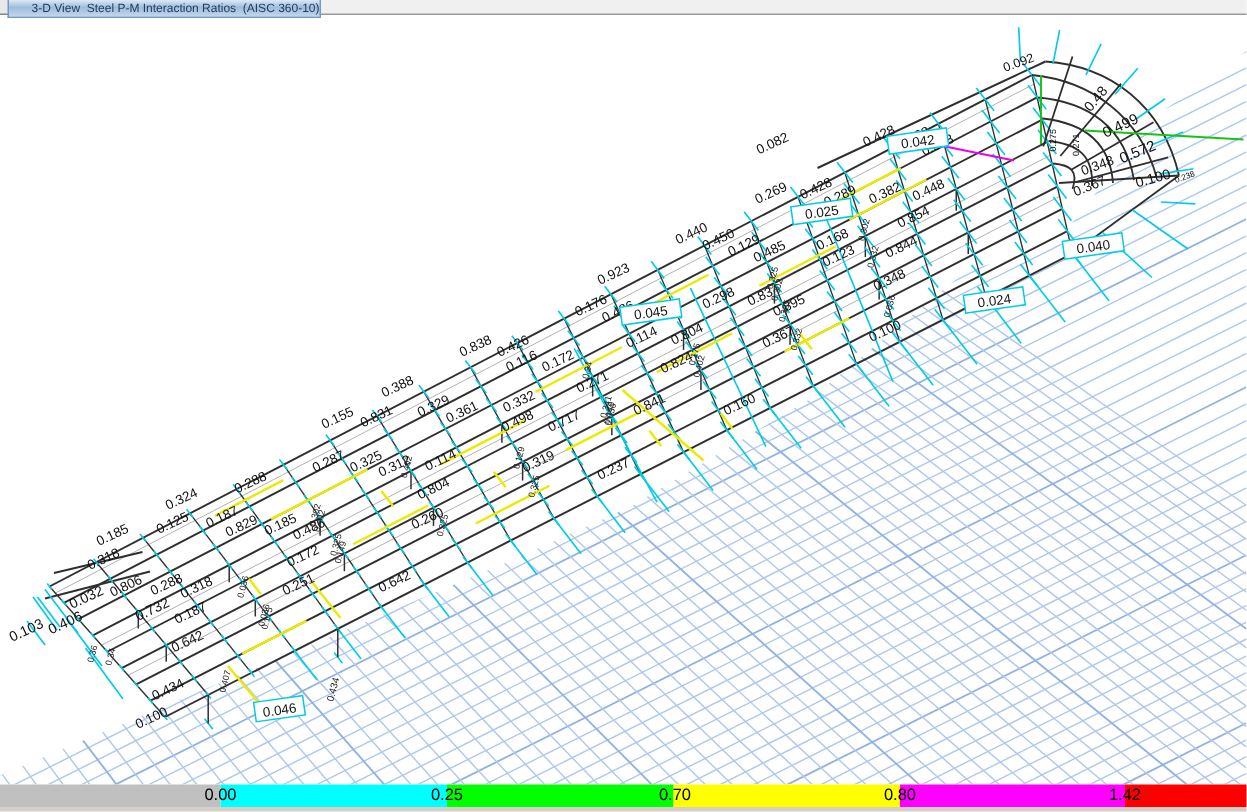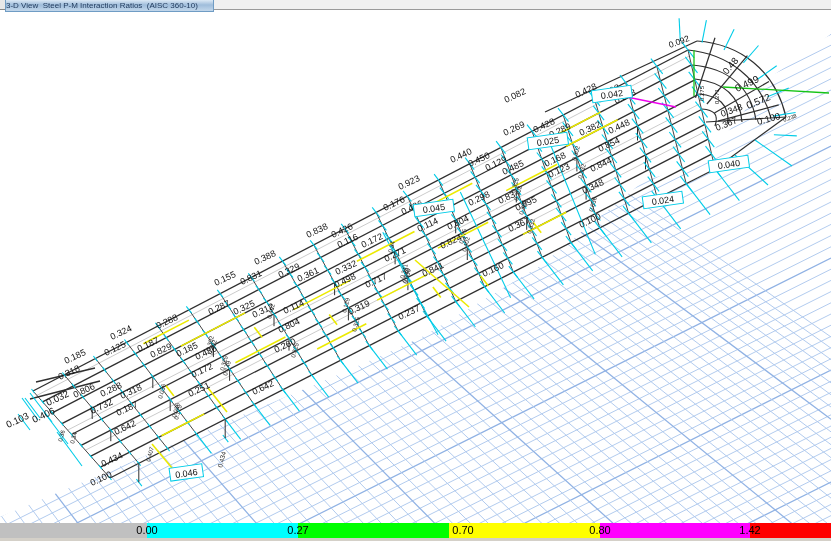--- a/index.html
+++ b/index.html
@@ -1,17 +1,17 @@
 <!DOCTYPE html>
 <html><head><meta charset="utf-8"><style>
 html,body{margin:0;padding:0;background:#fff;width:831px;height:541px;overflow:hidden}
 *{font-family:"Liberation Sans",sans-serif}
 .top{position:absolute;left:0;top:0;width:831px;height:9px;background:#f0f0f0;border-bottom:1px solid #9a9a9a}
 .tab{position:absolute;left:5px;top:0;width:209px;height:12px;background:linear-gradient(#dce9f5,#9fbddb 45%,#c2d7eb);border:1px solid #6f9cc4;border-top:none;box-sizing:border-box;z-index:3;overflow:hidden}
-.tab span{display:block;text-align:left;font-size:8px;color:#223c5e;line-height:11px;white-space:nowrap}
+.tab span{display:block;text-align:right;font-size:8px;color:#223c5e;line-height:11px;white-space:nowrap}
 .notch{position:absolute;left:0;top:0;width:6px;height:9px;background:#e8e8e8;border-right:1px solid #888;border-bottom:1px solid #888;z-index:2}
 .cbar{position:absolute;left:0;top:523px;height:15px;width:831px;z-index:2}
 .cbar div{position:absolute;top:0;height:15px}
 .cbar span{position:absolute;top:1px;font-size:11px;color:#000;transform:translateX(-50%)}
 .statusbot{position:absolute;left:0;top:538px;width:831px;height:3px;background:#d4d0c8}
 </style></head><body>
 <svg width="831" height="541" style="position:absolute;left:0;top:0">
 <clipPath id="gclip">
       <polygon points="0,517 340,374 420,338 540,266 645,180 702,165 771,77 831,34 831,523 0,523"></polygon>
     </clipPath>
@@ -669,17 +669,17 @@
     <span>3-D View&nbsp; Steel P-M Interaction Ratios&nbsp; (AISC 360-10)</span>
   </div>
 <div class="cbar">
 <div style="left:0;width:147px;background:#c0c0c0"></div>
 <div style="left:147px;width:151px;background:#00ffff"></div>
 <div style="left:298px;width:151px;background:#00ff00"></div>
 <div style="left:449px;width:151px;background:#ffff00"></div>
 <div style="left:600px;width:150px;background:#ff00ff"></div>
 <div style="left:750px;width:81px;background:#ff0000"></div>
 <span style="left:147px">0.00</span>
-    <span style="left:298px">0.27</span>
-    <span style="left:463px">0.70</span>
+    <span style="left:298px">0.25</span>
+    <span style="left:450px">0.70</span>
     <span style="left:600px">0.80</span>
     <span style="left:750px">1.42</span>
 </div>
 <div class="statusbot"></div>
 </body></html>

